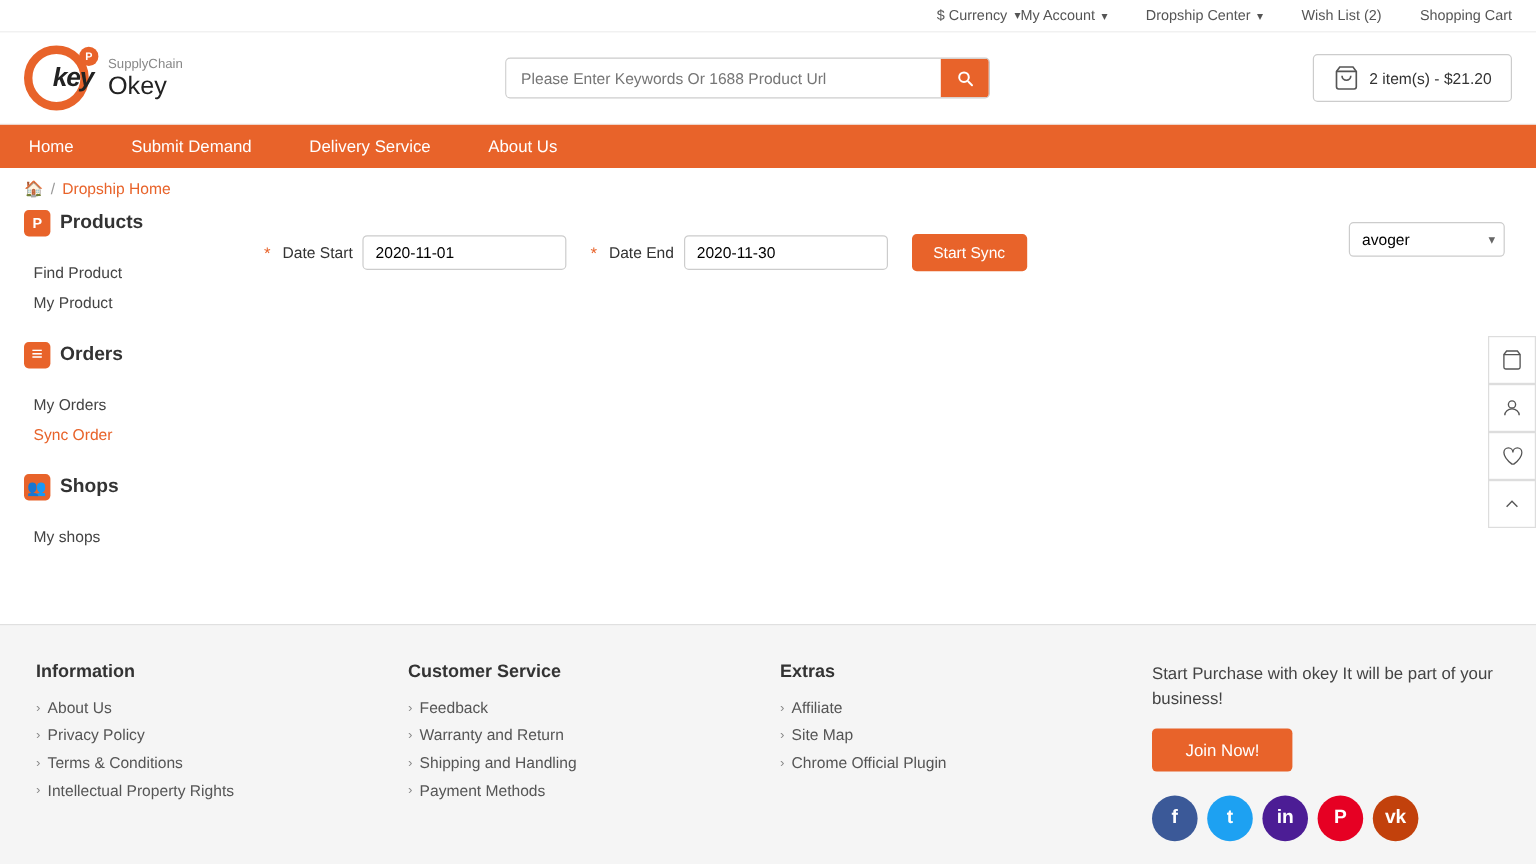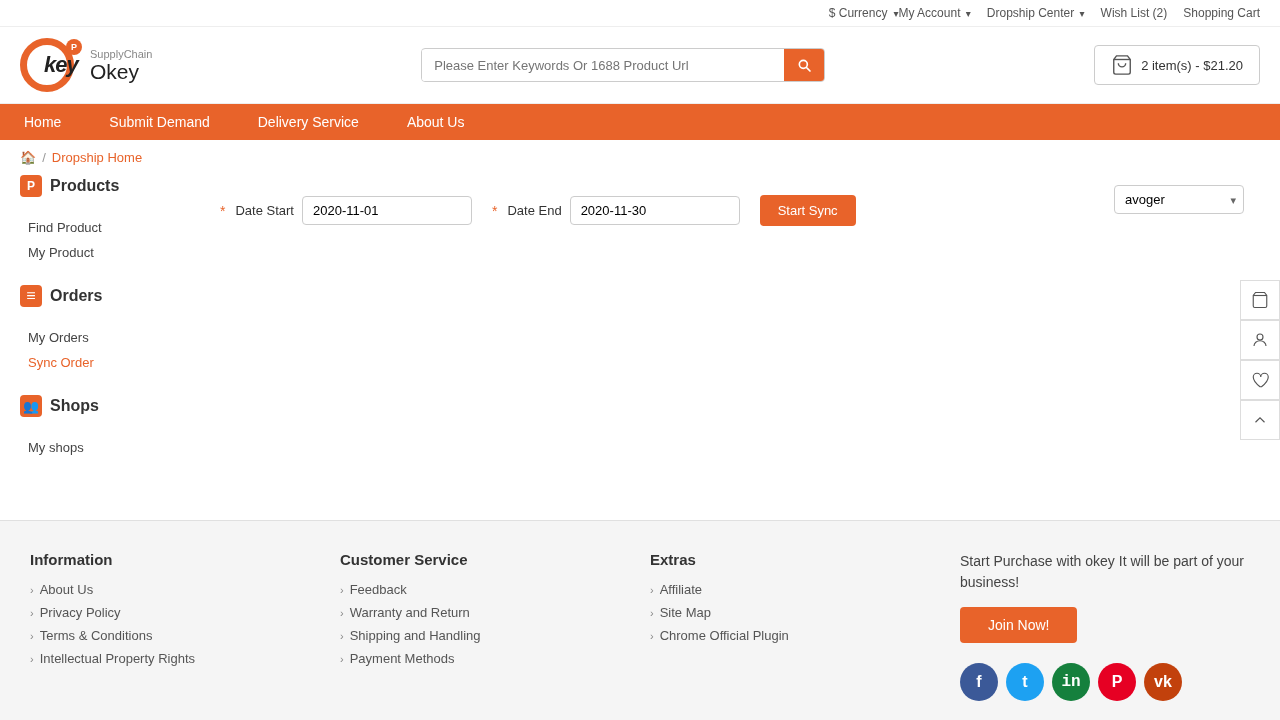--- a/index.html
+++ b/index.html
@@ -4,21 +4,21 @@
   <style>
     * { box-sizing: border-box; margin: 0; padding: 0; }
     body { font-family: Arial, sans-serif; font-size: 14px; color: #333; background: #fff; }
 
     
     .top-bar {
       display: flex; justify-content: flex-end; align-items: center;
       padding: 6px 20px; border-bottom: 1px solid #eee; font-size: 12px; color: #555;
     }
     .top-bar-left { display: flex; align-items: center; gap: 4px; cursor: pointer; }
-    .top-bar-right { display: flex; align-items: center; gap: 16px; }
+    .top-bar-right { display: flex; align-items: center; gap: 32px; }
     .top-bar-right a { text-decoration: none; color: #555; font-size: 12px; cursor: pointer; }
     .dropdown-arrow { font-size: 10px; margin-left: 2px; }
 
     
     .header {
       display: flex; align-items: center; justify-content: space-between;
       padding: 10px 20px; border-bottom: 1px solid #eee;
     }
     .logo-area { display: flex; align-items: center; }
     .logo-img {
@@ -88,21 +88,21 @@
     }
     .sidebar-item.active { color: #e8632a; }
 
     
     .content-area { flex: 1; padding: 20px; }
 
     .sync-row {
       display: flex; align-items: center; gap: 20px; flex-wrap: wrap;
       margin-bottom: 20px; position: relative;
     }
-    .store-select-wrap { position: absolute; right: 16px; top: -10px; }
+    .store-select-wrap { position: absolute; right: 6px; top: -10px; }
     .store-select {
       border: 1px solid #ccc; border-radius: 4px; padding: 6px 24px 6px 10px;
       font-size: 13px; appearance: none; background: #fff; cursor: pointer;
       outline: none; min-width: 130px;
     }
     .select-wrapper { position: relative; display: inline-block; }
     .select-arrow {
       position: absolute; right: 8px; top: 50%; transform: translateY(-50%);
       pointer-events: none; font-size: 11px; color: #666;
     }
@@ -150,21 +150,21 @@
 
     .social-icons { display: flex; gap: 8px; }
     .social-icon {
       width: 38px; height: 38px; border-radius: 50%;
       display: flex; align-items: center; justify-content: center;
       color: #fff; font-size: 16px; font-weight: bold; cursor: pointer;
       text-decoration: none;
     }
     .social-fb { background: #3b5998; }
     .social-tw { background: #1da1f2; }
-    .social-li { background: #15803d; font-family: Liberation Mono, monospace; }
+    .social-li { background: #4c1d95; }
     .social-pi { background: #e60023; }
     .social-vk { background: #c2410c; }
 
     
     .right-sidebar {
       position: fixed; right: 0; top: 50%; transform: translateY(-50%);
       display: flex; flex-direction: column; gap: 0;
       z-index: 100;
     }
     .right-sidebar-btn {

